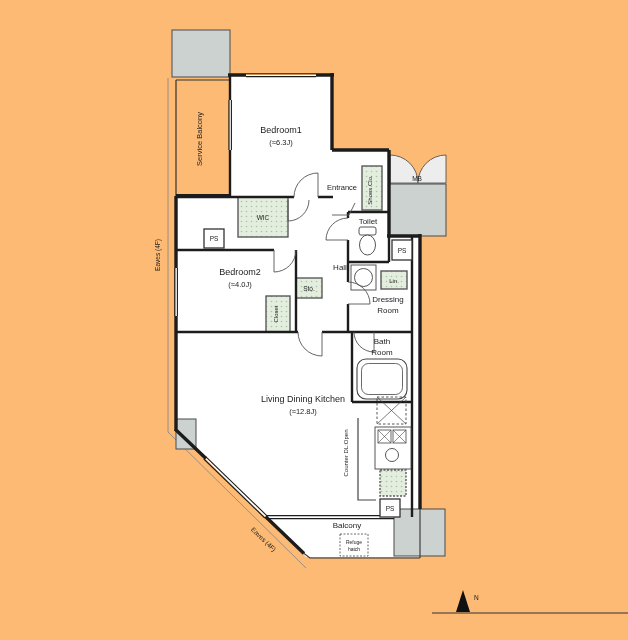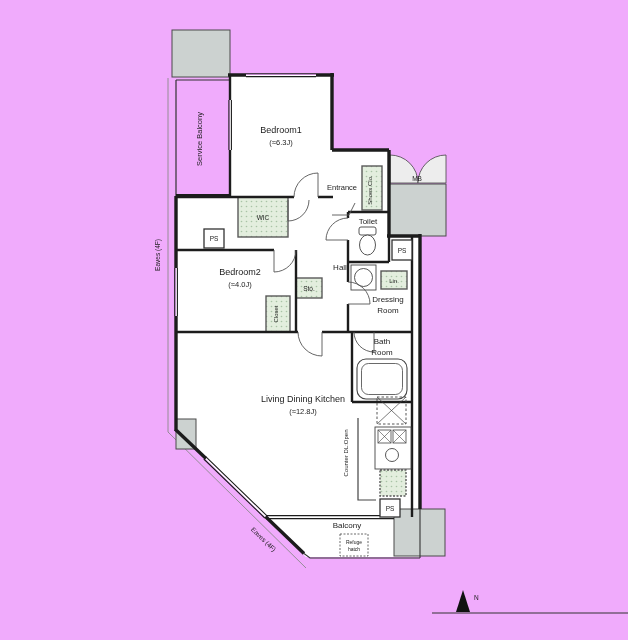--- a/index.html
+++ b/index.html
@@ -1,16 +1,16 @@
 <!DOCTYPE html>
 <html><head>
 <meta charset="utf-8">
 <style>
   html,body{margin:0;padding:0;background:#ffffff;}
-  .canvas{position:relative;width:628px;height:640px;background:#f0abfc;overflow:hidden;}
+  .canvas{position:relative;width:628px;height:640px;background:#fdba74;overflow:hidden;}
   svg{position:absolute;top:0;left:0;}
   text{font-family:"Liberation Sans",sans-serif;fill:#1c1c1c;}
   .room-label{font-size:9px;}
   .size-label{font-size:7.5px;}
   .med-label{font-size:8px;}
   .small-label{font-size:6.5px;}
   .xs-label{font-size:6px;}
   .tiny-label{font-size:5px;}
 </style>
 </head>

